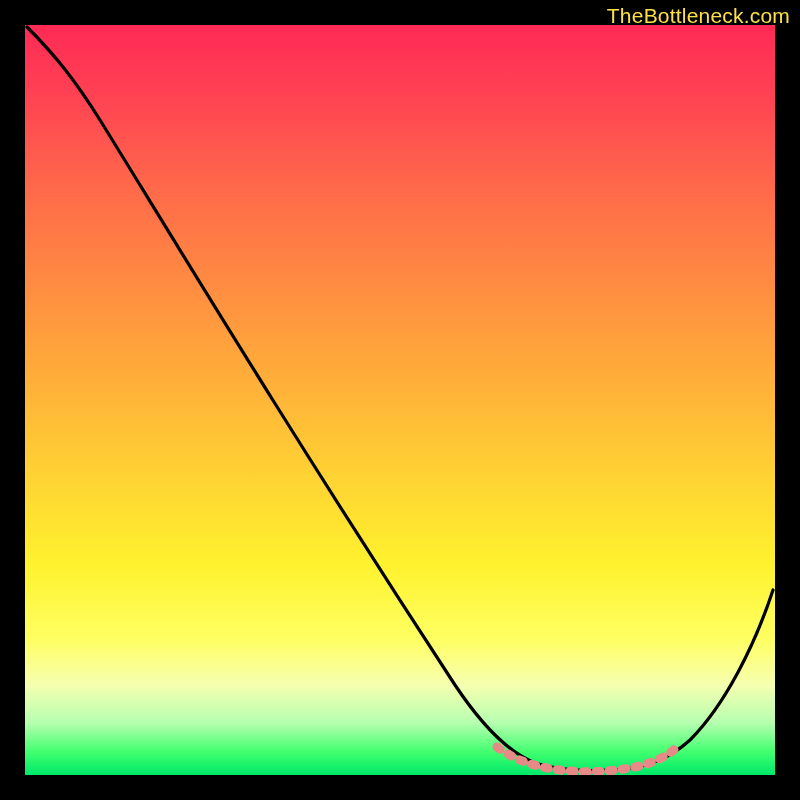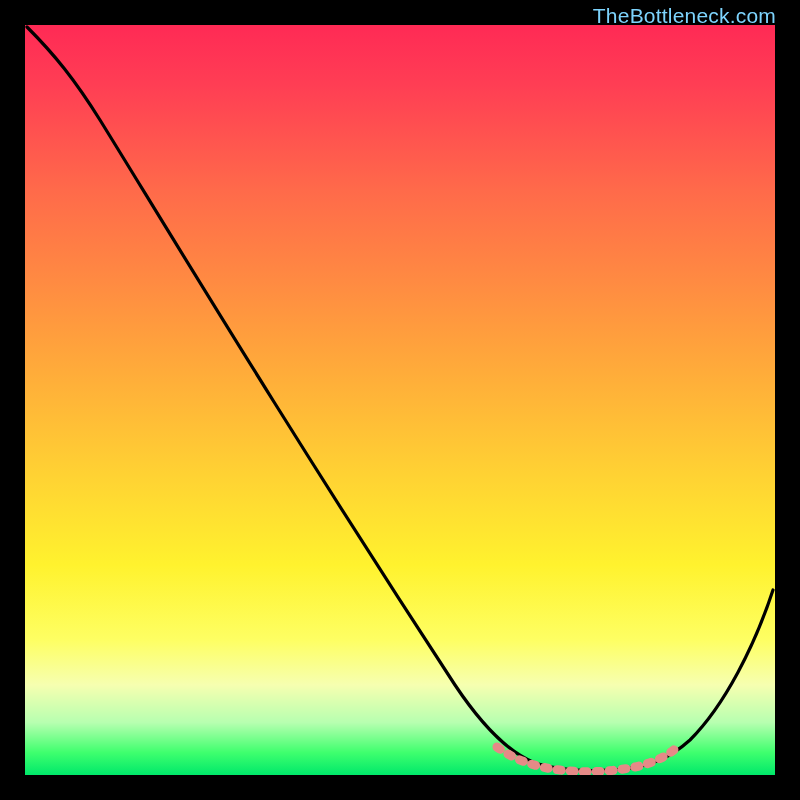--- a/index.html
+++ b/index.html
@@ -46,22 +46,22 @@
     position: absolute;
     left: 0;
     top: 0;
     width: 750px;
     height: 750px;
     pointer-events: none;
   }
   .watermark {
     position: absolute;
     top: 4px;
-    right: 24px;
-    color: #7dd3fc;
+    right: 10px;
+    color: #fde047;
     font-size: 21px;
     font-weight: 500;
     letter-spacing: 0.2px;
     user-select: none;
   }
 </style>
 </head>
 <body>
 
 <div class="frame">

